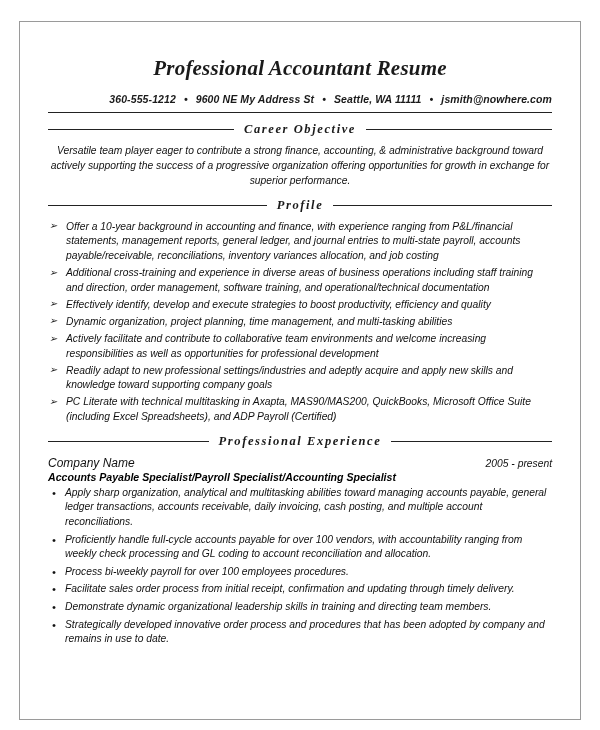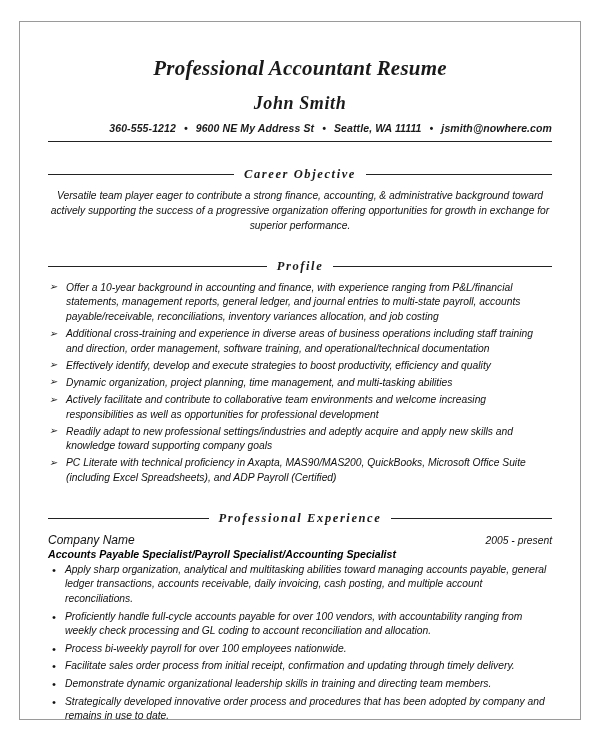--- a/index.html
+++ b/index.html
@@ -68,21 +68,21 @@
     font-weight: bold;
   }
   .rule {
     border: 0;
     border-top: 1.6px solid #222;
     margin: 0 0 0 0;
   }
   .section-head {
     display: flex;
     align-items: center;
-    margin: 25px 0 7px 0;
+    margin: 9px 0 7px 0;
   }
   .section-head .line {
     flex: 1 1 auto;
     height: 0;
     border-top: 1.5px solid #222;
   }
   .section-head .stitle {
     flex: 0 0 auto;
     padding: 0 10px;
     font-family: "Liberation Serif", serif;
@@ -155,21 +155,20 @@
 </style>
 </head>
 <body>
 
 <div class="page">
   <div class="sheet">
     <div class="inner">
 
       <div class="doc-title">Professional Accountant Resume</div>
 
-      <div class="name">John Smith</div>
 
       <div class="contact">
         <span>360-555-1212</span>
         <span class="sep">•</span>
         <span>9600 NE My Address St</span>
         <span class="sep">•</span>
         <span>Seattle, WA 11111</span>
         <span class="sep">•</span>
         <span>jsmith@nowhere.com</span>
       </div>
@@ -190,40 +189,40 @@
         <span class="line"></span>
       </div>
 
       <ul class="arrow-list block" id="profile-list">
           <li><span class="marker">➢</span><span>Offer a 10-year background in accounting and finance, with experience ranging from P&amp;L/financial statements, management reports, general ledger, and journal entries to multi-state payroll, accounts payable/receivable, reconciliations, inventory variances allocation, and job costing</span></li>
           <li><span class="marker">➢</span><span>Additional cross-training and experience in diverse areas of business operations including staff training and direction, order management, software training, and operational/technical documentation</span></li>
           <li><span class="marker">➢</span><span>Effectively identify, develop and execute strategies to boost productivity, efficiency and quality</span></li>
           <li><span class="marker">➢</span><span>Dynamic organization, project planning, time management, and multi-tasking abilities</span></li>
           <li><span class="marker">➢</span><span>Actively facilitate and contribute to collaborative team environments and welcome increasing responsibilities as well as opportunities for professional development</span></li>
           <li><span class="marker">➢</span><span>Readily adapt to new professional settings/industries and adeptly acquire and apply new skills and knowledge toward supporting company goals</span></li>
-          <li><span class="marker">➢</span><span>PC Literate with technical proficiency in Axapta, MAS90/MAS200, QuickBooks, Microsoft Office Suite (including Excel Spreadsheets), and ADP Payroll (Certified)</span></li>
+          <li><span class="marker">➢</span><span>PC Literate with technical multitasking in Axapta, MAS90/MAS200, QuickBooks, Microsoft Office Suite (including Excel Spreadsheets), and ADP Payroll (Certified)</span></li>
         </ul>
 
       <div class="section-head">
         <span class="line"></span>
         <span class="stitle">Professional Experience</span>
         <span class="line"></span>
       </div>
 
       <div id="experience-container">
           <div>
             <div class="exp-row">
               <span class="exp-company">Company Name</span>
               <span class="exp-dates">2005 - present</span>
             </div>
             <div class="exp-role">Accounts Payable Specialist/Payroll Specialist/Accounting Specialist</div>
             <ul class="dot-list">
               <li><span class="marker">•</span><span>Apply sharp organization, analytical and multitasking abilities toward managing accounts payable, general ledger transactions, accounts receivable, daily invoicing, cash posting, and multiple account reconciliations.</span></li>
               <li><span class="marker">•</span><span>Proficiently handle full-cycle accounts payable for over 100 vendors, with accountability ranging from weekly check processing and GL coding to account reconciliation and allocation.</span></li>
-              <li><span class="marker">•</span><span>Process bi-weekly payroll for over 100 employees nationwide.</span></li>
+              <li><span class="marker">•</span><span>Process bi-weekly payroll for over 100 employees procedures.</span></li>
               <li><span class="marker">•</span><span>Facilitate sales order process from initial receipt, confirmation and updating through timely delivery.</span></li>
               <li><span class="marker">•</span><span>Demonstrate dynamic organizational leadership skills in training and directing team members.</span></li>
               <li><span class="marker">•</span><span>Strategically developed innovative order process and procedures that has been adopted by company and remains in use to date.</span></li>
             </ul>
           </div>
         </div>
 
     </div>
   </div>
 </div>

